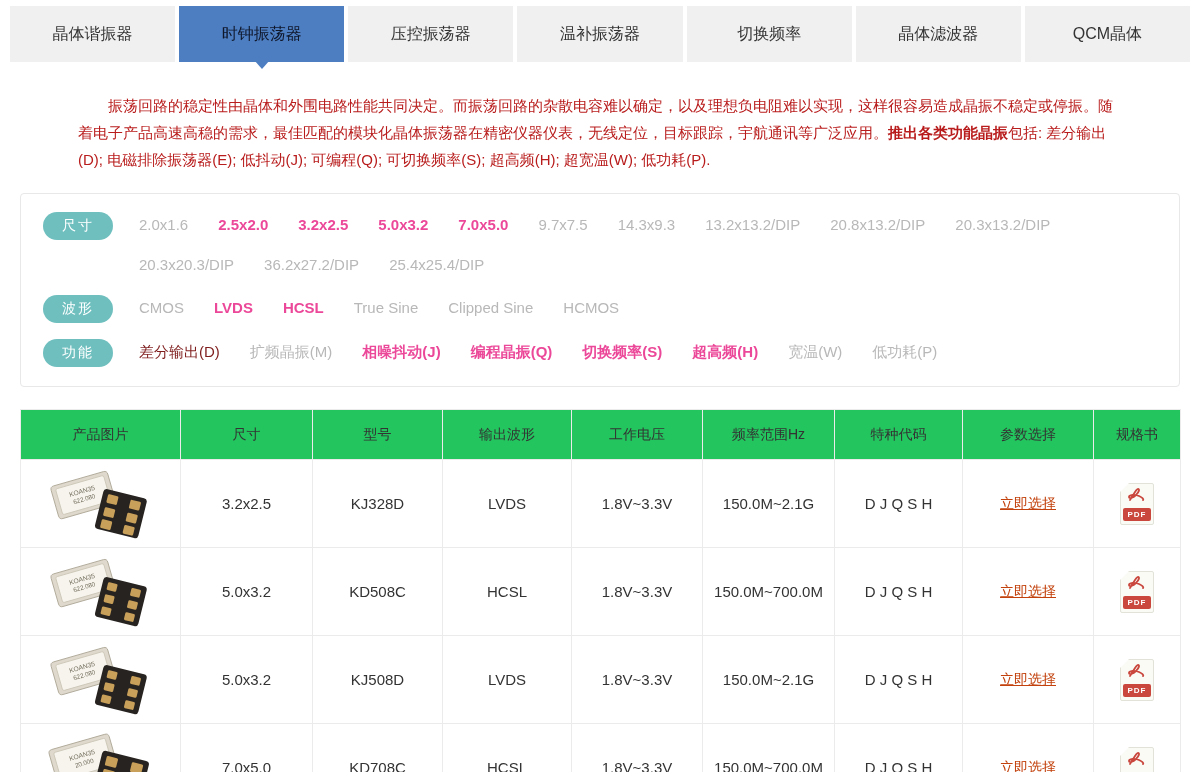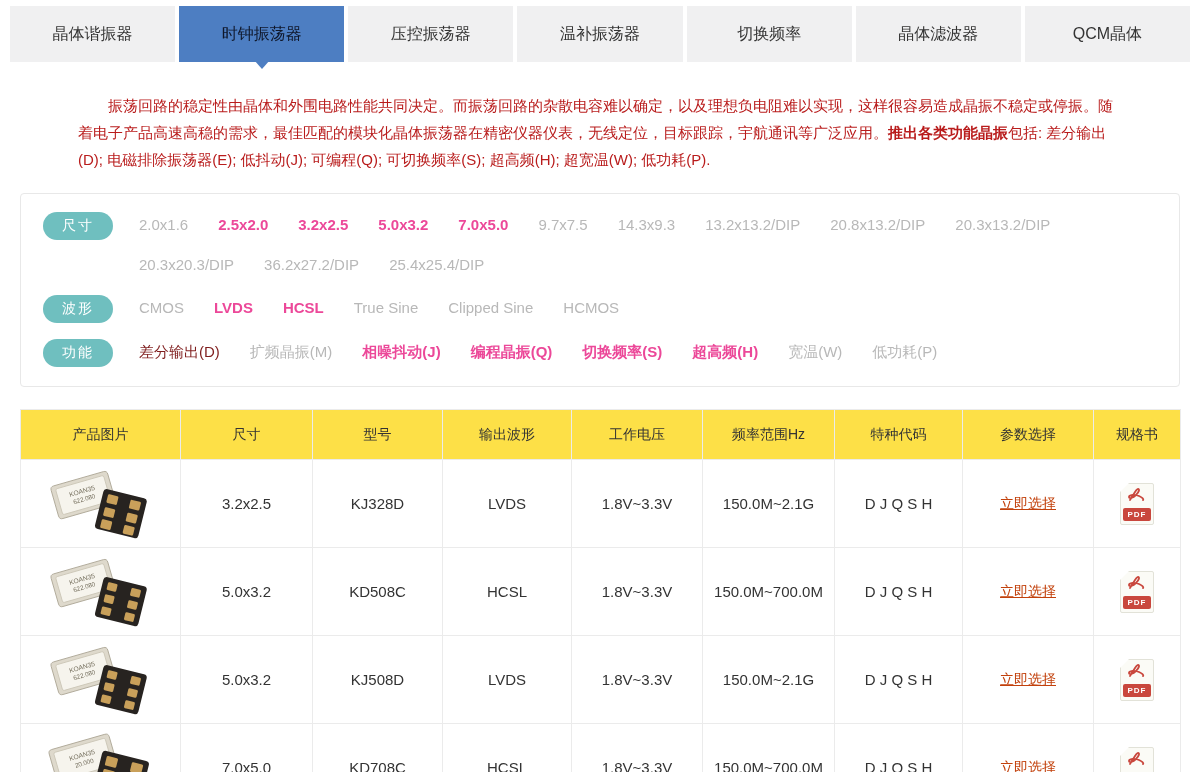--- a/index.html
+++ b/index.html
@@ -25,21 +25,21 @@
             display:flex; align-items:center; justify-content:center; letter-spacing:2px; flex-shrink:0;
             margin-right:26px; margin-top:1px; }
   .fopts { flex:1; display:flex; flex-wrap:wrap; column-gap:30px; row-gap:12px; font-size:15px; line-height:28px; }
   .opt { cursor:pointer; white-space:nowrap; }
   .opt.on  { color:#ec4899; font-weight:600;text-align:right; }
   .opt.off { color:#b8b8b8; font-weight:400; }
   .opt.sel { color:#7f1d1d; font-weight:400; }
 
   
   table.products { width:1160px; margin:22px 20px 0; border-collapse:collapse; table-layout:fixed; }
-  .products th { background:#fde047; height:50px; font-weight:400; font-size:14px; color:#333;
+  .products th { background:#22c55e; height:50px; font-weight:400; font-size:14px; color:#333;
                  border:1px solid #ebebeb; text-align:center; }
   .products td { height:88px; background:#fff; border:1px solid #ebebeb; text-align:center;
                  font-size:15px; color:#333; vertical-align:middle; }
   .select-link { color:#c2410c; text-decoration:underline; font-size:14px; cursor:pointer; }
 
   
   .chipwrap { display:flex; align-items:center; justify-content:center; }
 
   
   .pdf { width:34px; height:42px; background:#fbfbf6; border:1px solid #e2e2d8; border-radius:2px;

